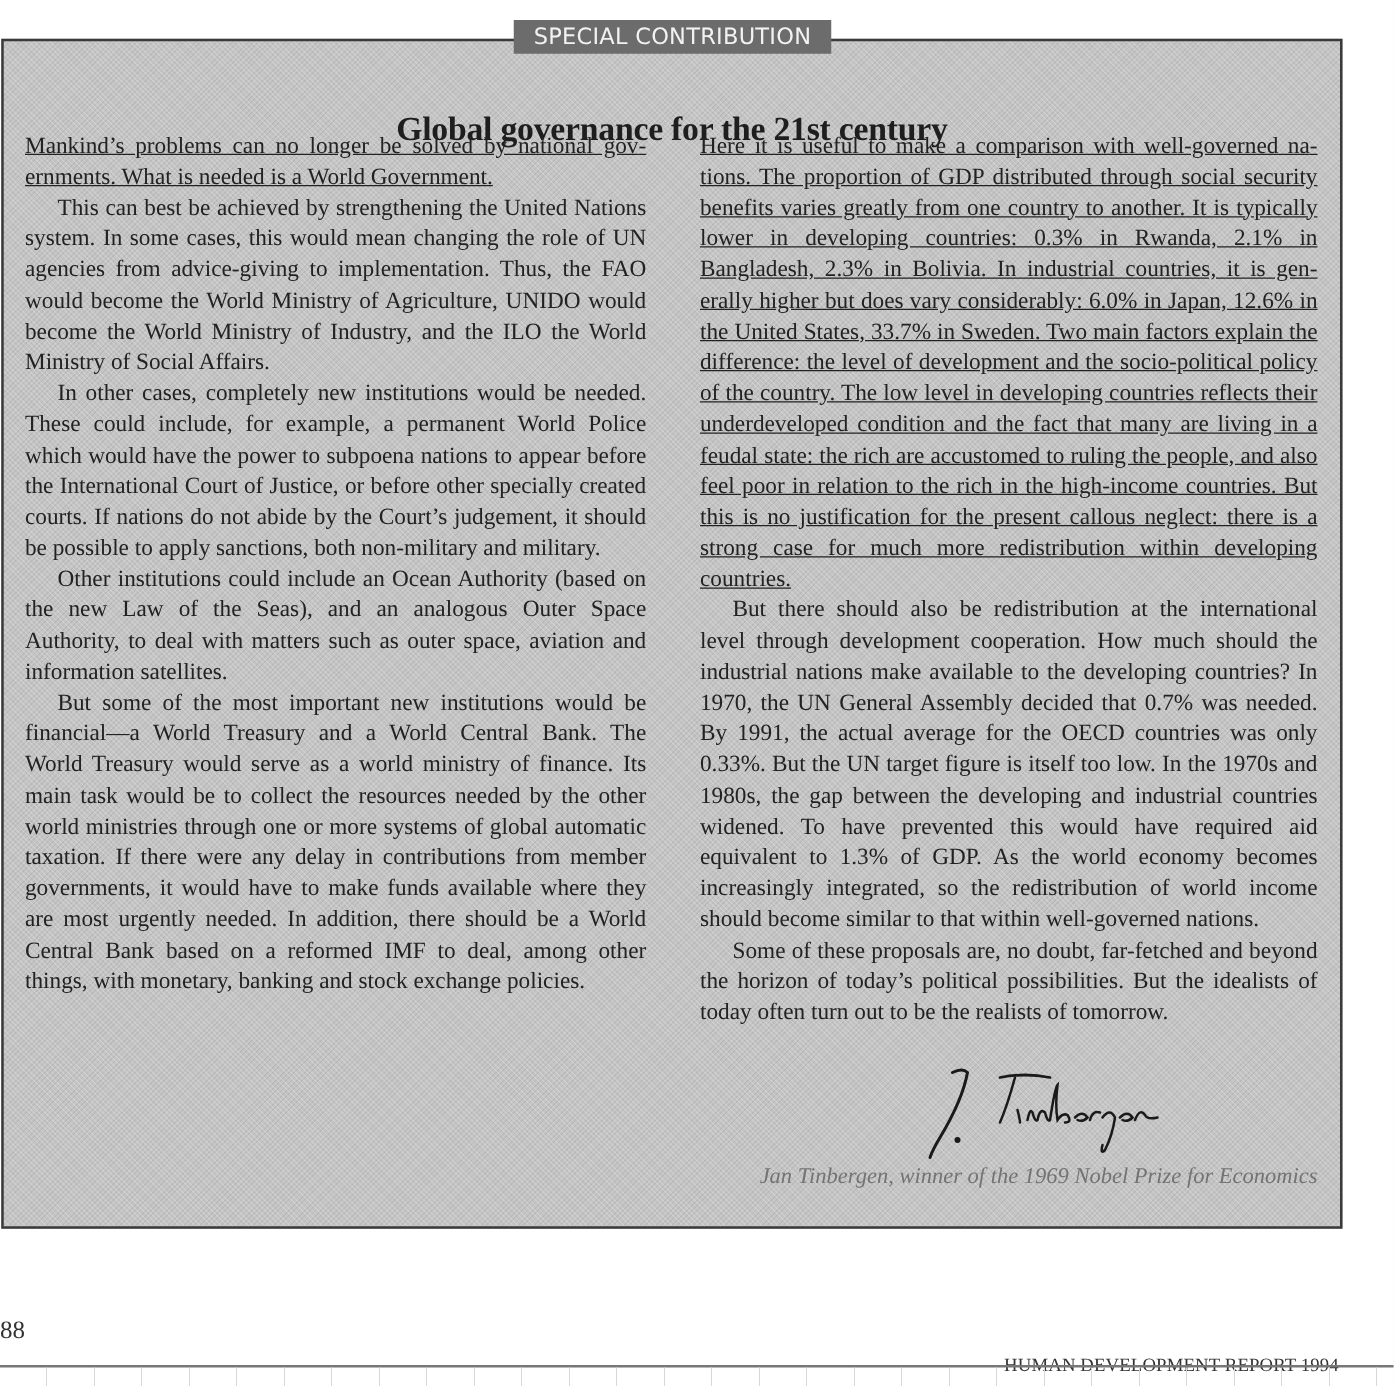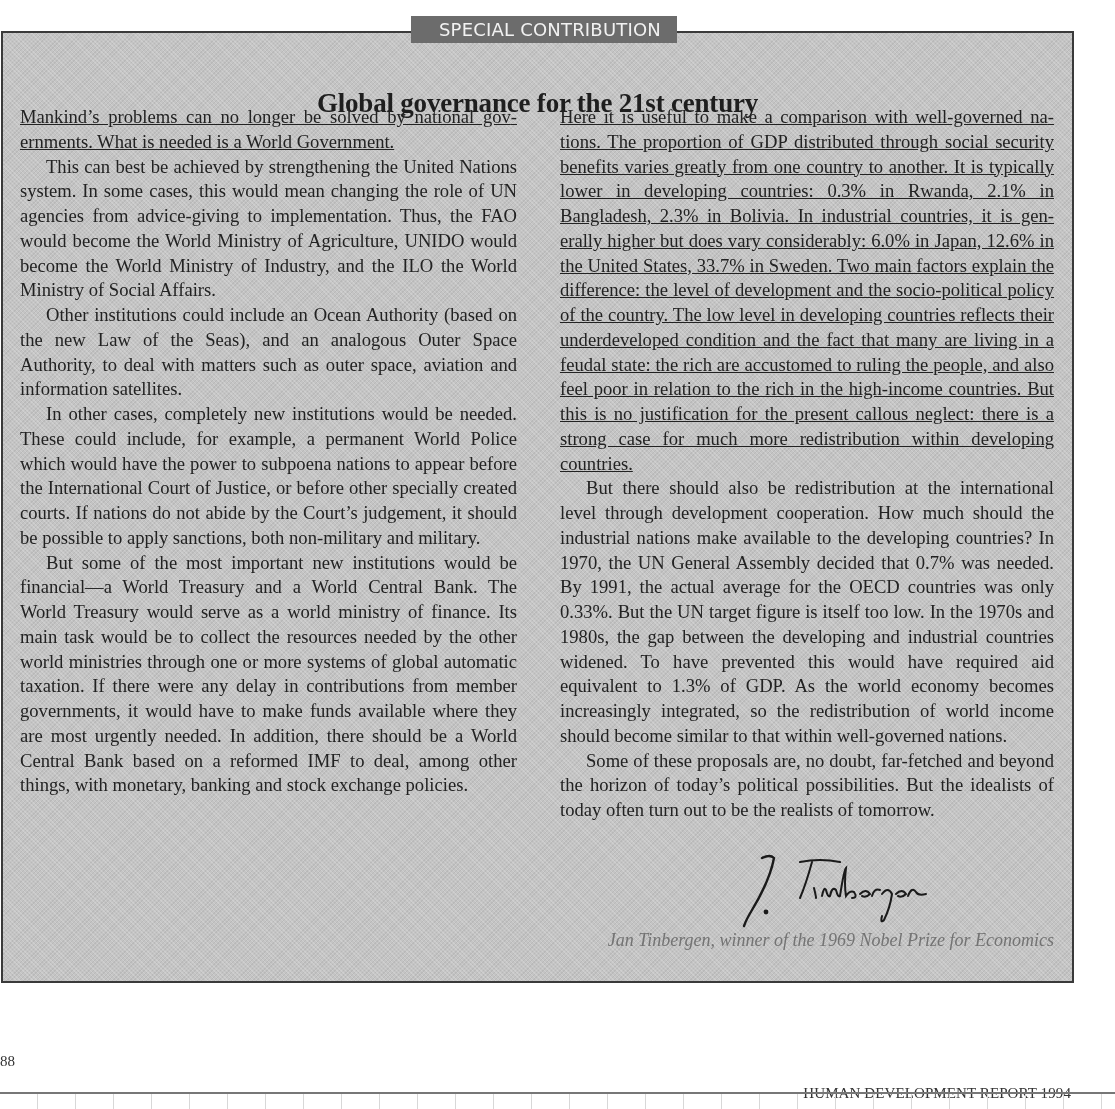--- a/index.html
+++ b/index.html
@@ -37,21 +37,20 @@
       width: 254px;
       height: 27px;
       background: #6c6c6c;
       color: #f2f2f2;
       font-family: "DejaVu Sans", "Liberation Sans", sans-serif;
       font-size: 18px;
       letter-spacing: 0.2px;
       text-align: center;
       line-height: 27px;
       z-index: 2;
-      padding-left: 12px;
     }
     .title {
       position: absolute;
       left: 0;
       top: 53px;
       width: 1075px;
       text-align: center;
       font-family: "Liberation Serif", "DejaVu Serif", serif;
       font-weight: bold;
       font-size: 27px;
@@ -90,21 +89,21 @@
       width: 494px;
       text-align: right;
       font-style: italic;
       font-size: 18px;
       color: #737373;
     }
     .page-number {
       position: absolute;
       left: 0px;
       top: 1053px;
-      font-size: 15px;
+      font-size: 20px;
       color: #333;
     }
     .running-footer {
       position: absolute;
       right: 44px;
       top: 1053px;
       font-size: 15px;
       color: #333;
       letter-spacing: 0.1px;
       margin-top: 32px;
@@ -131,22 +130,22 @@
 
 <div class="panel"></div>
 
 <div class="label-box">SPECIAL CONTRIBUTION</div>
 
 <div class="title">Global governance for the 21st century</div>
 
 <div class="col col-left">
   <p class="first">Mankind’s problems can no longer be solved by national gov­ernments. What is needed is a World Government.</p>
   <p>This can best be achieved by strengthening the United Nations system. In some cases, this would mean changing the role of UN agencies from advice-giving to implementation. Thus, the FAO would become the World Ministry of Agriculture, UNIDO would become the World Ministry of Industry, and the ILO the World Ministry of Social Affairs.</p>
+  <p>In other cases, completely new institutions would be need­ed. These could include, for example, a permanent World Police which would have the power to subpoena nations to appear be­fore the International Court of Justice, or before other special­ly created courts. If nations do not abide by the Court’s judgement, it should be possible to apply sanctions, both non-military and military.</p>
   <p>Other institutions could include an Ocean Authority (based on the new Law of the Seas), and an analogous Outer Space Authority, to deal with matters such as outer space, aviation and information satellites.</p>
-  <p>In other cases, completely new institutions would be need­ed. These could include, for example, a permanent World Police which would have the power to subpoena nations to appear be­fore the International Court of Justice, or before other special­ly created courts. If nations do not abide by the Court’s judgement, it should be possible to apply sanctions, both non-military and military.</p>
   <p>But some of the most important new institutions would be financial—a World Treasury and a World Central Bank. The World Treasury would serve as a world ministry of finance. Its main task would be to collect the resources needed by the oth­er world ministries through one or more systems of global au­tomatic taxation. If there were any delay in contributions from member governments, it would have to make funds available where they are most urgently needed. In addition, there should be a World Central Bank based on a reformed IMF to deal, among other things, with monetary, banking and stock exchange policies.</p>
 </div>
 
 <div class="col col-right">
   <p class="first">Here it is useful to make a comparison with well-governed na­tions. The proportion of GDP distributed through social secu­rity benefits varies greatly from one country to another. It is typically lower in developing countries: 0.3% in Rwanda, 2.1% in Bangladesh, 2.3% in Bolivia. In industrial countries, it is gen­erally higher but does vary considerably: 6.0% in Japan, 12.6% in the United States, 33.7% in Sweden. Two main factors ex­plain the difference: the level of development and the socio-political policy of the country. The low level in developing countries reflects their underdeveloped condition and the fact that many are living in a feudal state: the rich are accustomed to ruling the people, and also feel poor in relation to the rich in the high-income countries. But this is no justification for the present callous neglect: there is a strong case for much more re­distribution within developing countries.</p>
   <p>But there should also be redistribution at the international level through development cooperation. How much should the industrial nations make available to the developing countries? In 1970, the UN General Assembly decided that 0.7% was needed. By 1991, the actual average for the OECD countries was only 0.33%. But the UN target figure is itself too low. In the 1970s and 1980s, the gap between the developing and indus­trial countries widened. To have prevented this would have re­quired aid equivalent to 1.3% of GDP. As the world economy becomes increasingly integrated, so the redistribution of world income should become similar to that within well-governed nations.</p>
   <p>Some of these proposals are, no doubt, far-fetched and be­yond the horizon of today’s political possibilities. But the ideal­ists of today often turn out to be the realists of tomorrow.</p>
 </div>
 
 <svg class="signature" viewBox="0 0 300 80" aria-label="">

